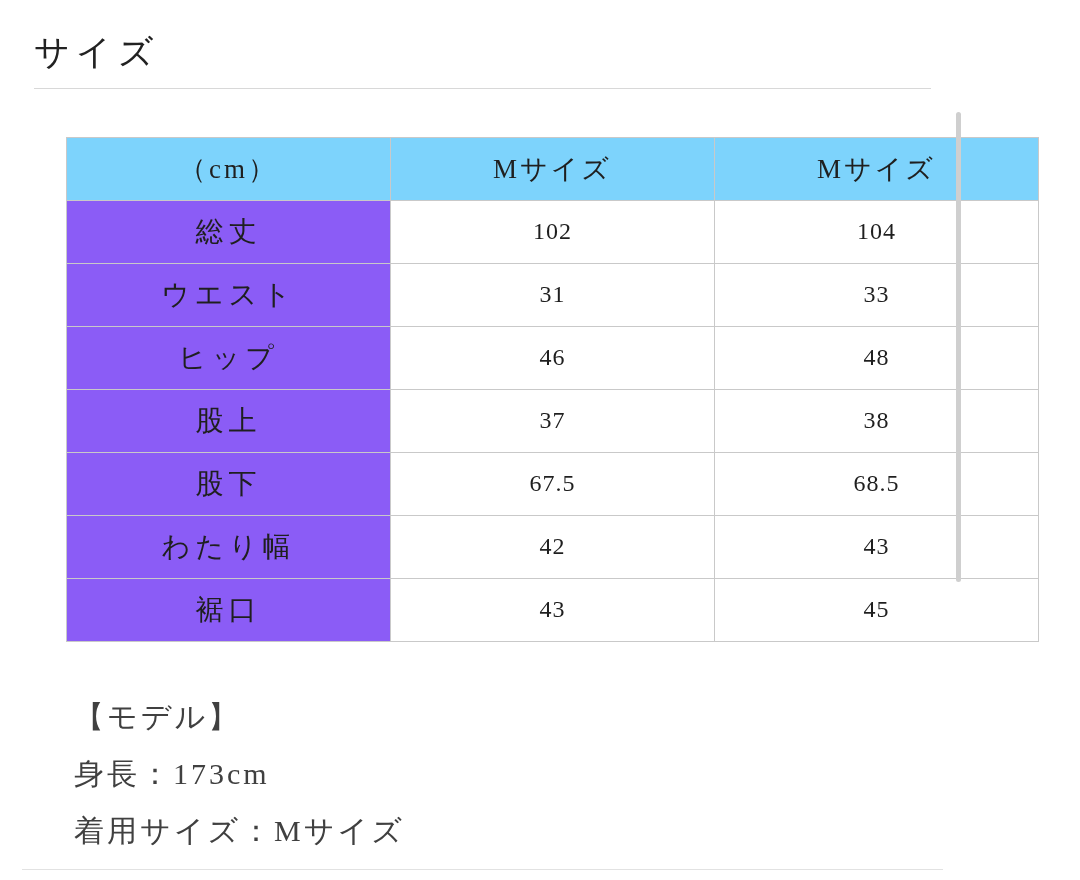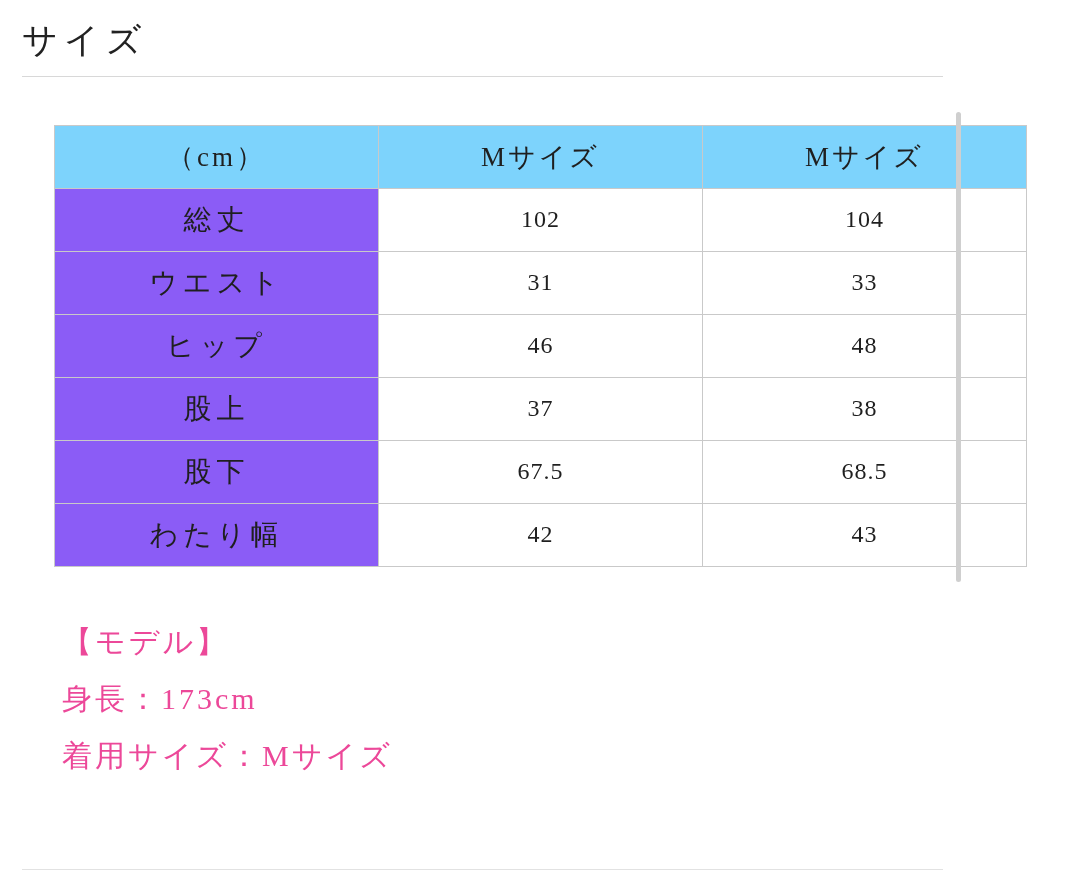--- a/index.html
+++ b/index.html
@@ -13,21 +13,21 @@
     font-family: "Liberation Serif", "DejaVu Serif", serif;
     color: #1a1a1a;
     position: relative;
     overflow: hidden;
   }
 
   .page {
     width: 965px;
     height: 880px;
     box-sizing: border-box;
-    padding: 0;
+    padding: 12px;
     position: relative;
   }
 
   .section-title {
     font-size: 35px;
     letter-spacing: 6px;
     color: #222222;
     padding: 18px 0 12px 22px;
     font-weight: 400;
     line-height: 1.3;
@@ -80,21 +80,21 @@
 
   col.c-label { width: 324px; }
   col.c-s { width: 324px; }
   col.c-m { width: 324px; }
 
   .model-block {
     margin: 46px 0 0 62px;
     font-size: 30px;
     line-height: 1.9;
     letter-spacing: 3px;
-    color: #ec4899;
+    color: #404040;
   }
 
   .model-block div {
     white-space: nowrap;
   }
 
   .bottom-rule {
     position: absolute;
     left: 22px;
     right: 22px;
@@ -158,20 +158,25 @@
         <tr>
           <th class="row-head">股下</th>
           <td>67.5</td>
           <td>68.5</td>
         </tr>
         <tr>
           <th class="row-head">わたり幅</th>
           <td>42</td>
           <td>43</td>
         </tr>
+        <tr>
+          <th class="row-head">裾口</th>
+          <td>43</td>
+          <td>45</td>
+        </tr>
       </tbody>
     </table>
   </div>
 
   <div class="model-block">
     <div>【モデル】</div>
     <div>身長：173cm</div>
     <div>着用サイズ：Mサイズ</div>
   </div>
 

